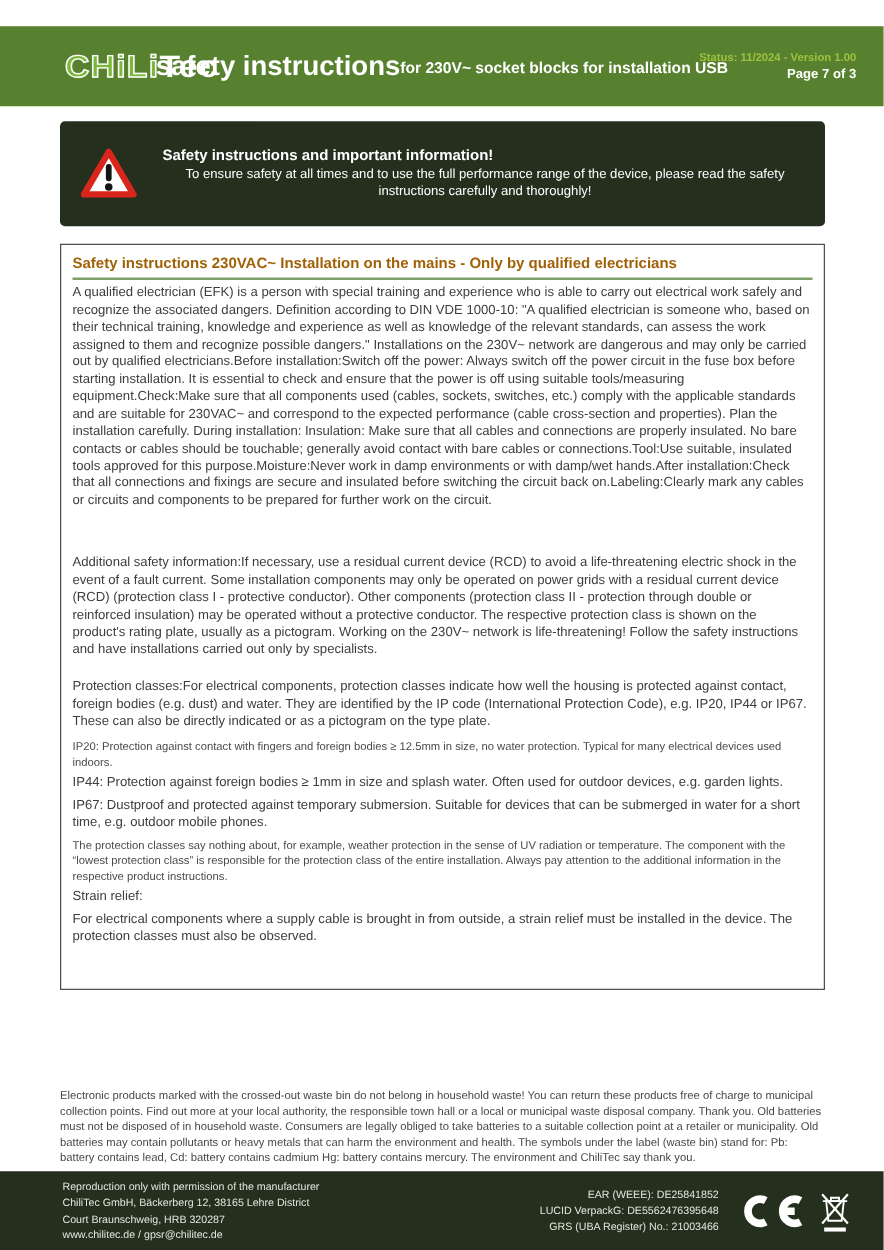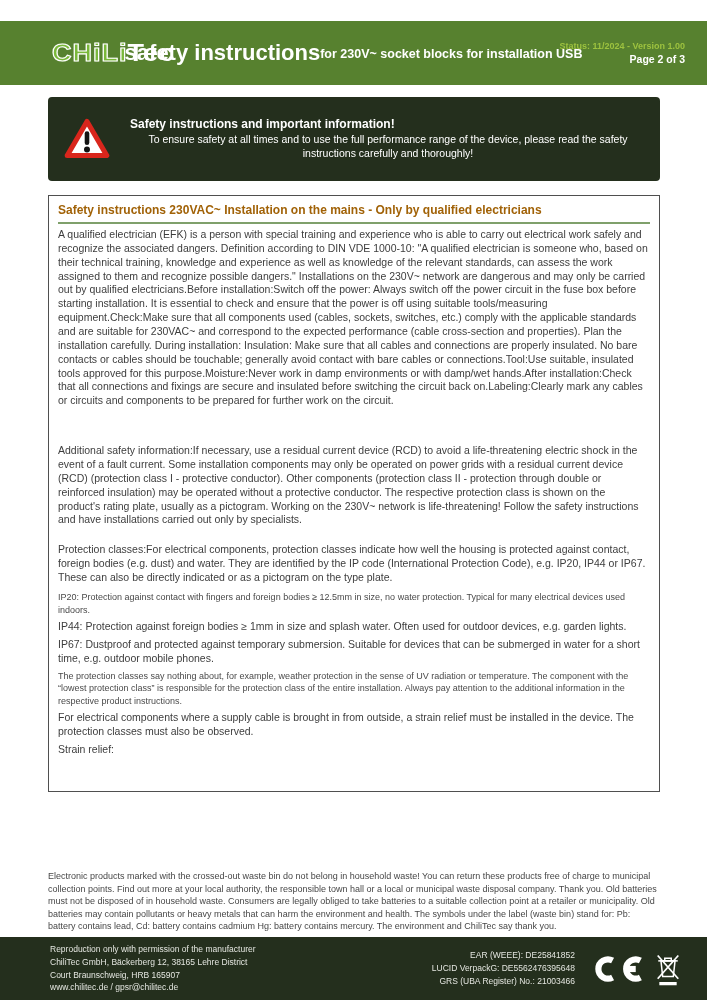--- a/index.html
+++ b/index.html
@@ -58,21 +58,21 @@
 <div class="header">
   <div class="logo">
     <span class="chili">CHiLi</span><span class="tec">Tec</span>
   </div>
   <div class="header-center">
     <div class="header-title">safety instructions</div>
     <div class="header-subtitle">for 230V~ socket blocks for installation USB</div>
   </div>
   <div class="header-right">
     <div class="header-status">Status: 11/2024 - Version 1.00</div>
-    <div class="header-page">Page 2 of 3</div>
+    <div class="header-page">Page 7 of 3</div>
   </div>
 </div>
 
 <div class="warnbox">
   <svg class="warn-icon" viewBox="0 0 100 90">
     <path d="M50 7 L93 81 L7 81 Z" fill="#ffffff" stroke="#d9261c" stroke-width="11" stroke-linejoin="round"></path>
     <rect x="45" y="28" width="10" height="30" rx="5" fill="#141414"></rect>
     <circle cx="50" cy="68" r="6.5" fill="#141414"></circle>
   </svg>
   <div class="warn-text">
@@ -83,31 +83,31 @@
 
 <div class="mainbox">
   <div class="main-title">Safety instructions 230VAC~ Installation on the mains - Only by qualified electricians</div>
   <p>A qualified electrician (EFK) is a person with special training and experience who is able to carry out electrical work safely and recognize the associated dangers. Definition according to DIN VDE 1000-10: "A qualified electrician is someone who, based on their technical training, knowledge and experience as well as knowledge of the relevant standards, can assess the work assigned to them and recognize possible dangers." Installations on the 230V~ network are dangerous and may only be carried out by qualified electricians.Before installation:Switch off the power: Always switch off the power circuit in the fuse box before starting installation. It is essential to check and ensure that the power is off using suitable tools/measuring equipment.Check:Make sure that all components used (cables, sockets, switches, etc.) comply with the applicable standards and are suitable for 230VAC~ and correspond to the expected performance (cable cross-section and properties). Plan the installation carefully. During installation: Insulation: Make sure that all cables and connections are properly insulated. No bare contacts or cables should be touchable; generally avoid contact with bare cables or connections.Tool:Use suitable, insulated tools approved for this purpose.Moisture:Never work in damp environments or with damp/wet hands.After installation:Check that all connections and fixings are secure and insulated before switching the circuit back on.Labeling:Clearly mark any cables or circuits and components to be prepared for further work on the circuit.</p>
   <p class="gap-xl">Additional safety information:If necessary, use a residual current device (RCD) to avoid a life-threatening electric shock in the event of a fault current. Some installation components may only be operated on power grids with a residual current device (RCD) (protection class I - protective conductor). Other components (protection class II - protection through double or reinforced insulation) may be operated without a protective conductor. The respective protection class is shown on the product's rating plate, usually as a pictogram. Working on the 230V~ network is life-threatening! Follow the safety instructions and have installations carried out only by specialists.</p>
   <p class="gap-l">Protection classes:For electrical components, protection classes indicate how well the housing is protected against contact, foreign bodies (e.g. dust) and water. They are identified by the IP code (International Protection Code), e.g. IP20, IP44 or IP67. These can also be directly indicated or as a pictogram on the type plate.</p>
   <p class="small gap-m">IP20: Protection against contact with fingers and foreign bodies ≥ 12.5mm in size, no water protection. Typical for many electrical devices used indoors.</p>
   <p>IP44: Protection against foreign bodies ≥ 1mm in size and splash water. Often used for outdoor devices, e.g. garden lights.</p>
   <p>IP67: Dustproof and protected against temporary submersion. Suitable for devices that can be submerged in water for a short time, e.g. outdoor mobile phones.</p>
   <p class="small">The protection classes say nothing about, for example, weather protection in the sense of UV radiation or temperature. The component with the “lowest protection class” is responsible for the protection class of the entire installation. Always pay attention to the additional information in the respective product instructions.</p>
+  <p>Strain relief:</p>
   <p>For electrical components where a supply cable is brought in from outside, a strain relief must be installed in the device. The protection classes must also be observed.</p>
-  <p>Strain relief:</p>
 </div>
 
 <div class="disposal">Electronic products marked with the crossed-out waste bin do not belong in household waste! You can return these products free of charge to municipal collection points. Find out more at your local authority, the responsible town hall or a local or municipal waste disposal company. Thank you. Old batteries must not be disposed of in household waste. Consumers are legally obliged to take batteries to a suitable collection point at a retailer or municipality. Old batteries may contain pollutants or heavy metals that can harm the environment and health. The symbols under the label (waste bin) stand for: Pb: battery contains lead, Cd: battery contains cadmium Hg: battery contains mercury. The environment and ChiliTec say thank you.</div>
 
 <div class="footer">
   <div class="footer-left">
     <div>Reproduction only with permission of the manufacturer</div>
     <div>ChiliTec GmbH, Bäckerberg 12, 38165 Lehre District</div>
-    <div>Court Braunschweig, HRB 165907</div>
+    <div>Court Braunschweig, HRB 320287</div>
     <div>www.chilitec.de / gpsr@chilitec.de</div>
   </div>
   <div class="footer-right">
     <div>EAR (WEEE): DE25841852</div>
     <div>LUCID VerpackG: DE5562476395648</div>
     <div>GRS (UBA Register) No.: 21003466</div>
   </div>
   <svg class="ce-icon" viewBox="0 0 70 34">
     <path d="M 28 6 A 12.5 12.5 0 1 0 28 28" stroke="#ffffff" stroke-width="8" fill="none"></path>
     <path d="M 64 6 A 12.5 12.5 0 1 0 64 28" stroke="#ffffff" stroke-width="8" fill="none"></path>

